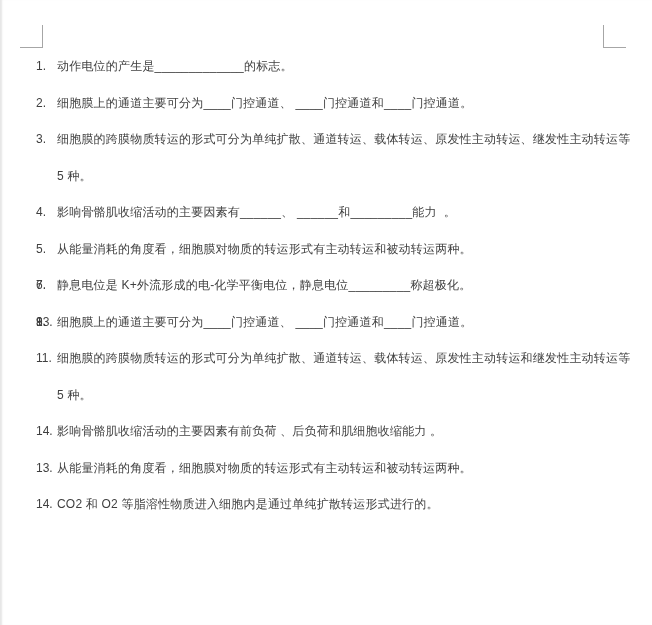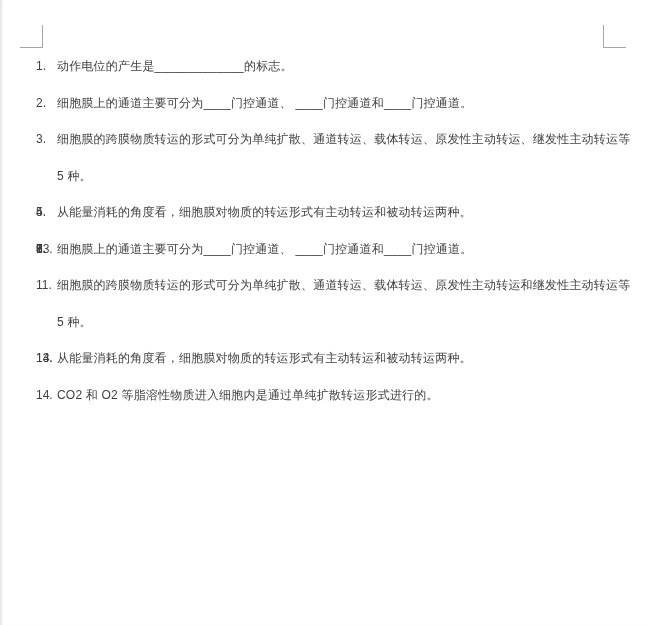--- a/index.html
+++ b/index.html
@@ -63,25 +63,25 @@
 </head>
 <body>
 
 <div class="page">
   <div class="mark mark-tl"></div>
   <div class="mark mark-tr"></div>
   <div class="content" id="doc-list">
       <div class="item"><span class="num">1.</span><span class="txt">动作电位的产生是_____________的标志。</span></div>
       <div class="item"><span class="num">2.</span><span class="txt">细胞膜上的通道主要可分为____门控通道、 ____门控通道和____门控通道。</span></div>
       <div class="item"><span class="num">3.</span><span class="txt">细胞膜的跨膜物质转运的形式可分为单纯扩散、通道转运、载体转运、原发性主动转运、继发性主动转运等<br>5 种。</span></div>
-      <div class="item"><span class="num">4.</span></div>
+      <div class="item"><span class="num">4.</span><span class="txt">影响骨骼肌收缩活动的主要因素有______、 ______和_________能力  。</span></div>
       <div class="item"><span class="num">5.</span><span class="txt">从能量消耗的角度看，细胞膜对物质的转运形式有主动转运和被动转运两种。</span></div>
       <div class="item"><span class="num">6.</span></div>
-      <div class="item"><span class="num">7.</span></div>
+      <div class="item"><span class="num">7.</span><span class="txt">静息电位是 K+外流形成的电-化学平衡电位，静息电位_________称超极化。</span></div>
       <div class="item"><span class="num">8.</span></div>
       <div class="item"><span class="num">9.</span></div>
       <div class="item"><span class="num">13.</span><span class="txt">细胞膜上的通道主要可分为____门控通道、 ____门控通道和____门控通道。</span></div>
       <div class="item"><span class="num">11.</span><span class="txt">细胞膜的跨膜物质转运的形式可分为单纯扩散、通道转运、载体转运、原发性主动转运和继发性主动转运等<br>5 种。</span></div>
-      <div class="item"><span class="num">14.</span></div>
+      <div class="item"><span class="num">14.</span><span class="txt">影响骨骼肌收缩活动的主要因素有前负荷 、后负荷和肌细胞收缩能力 。</span></div>
       <div class="item"><span class="num">13.</span><span class="txt">从能量消耗的角度看，细胞膜对物质的转运形式有主动转运和被动转运两种。</span></div>
       <div class="item"><span class="num">14.</span><span class="txt">CO2 和 O2 等脂溶性物质进入细胞内是通过单纯扩散转运形式进行的。</span></div>
     </div>
 </div>
 
 </body></html>

